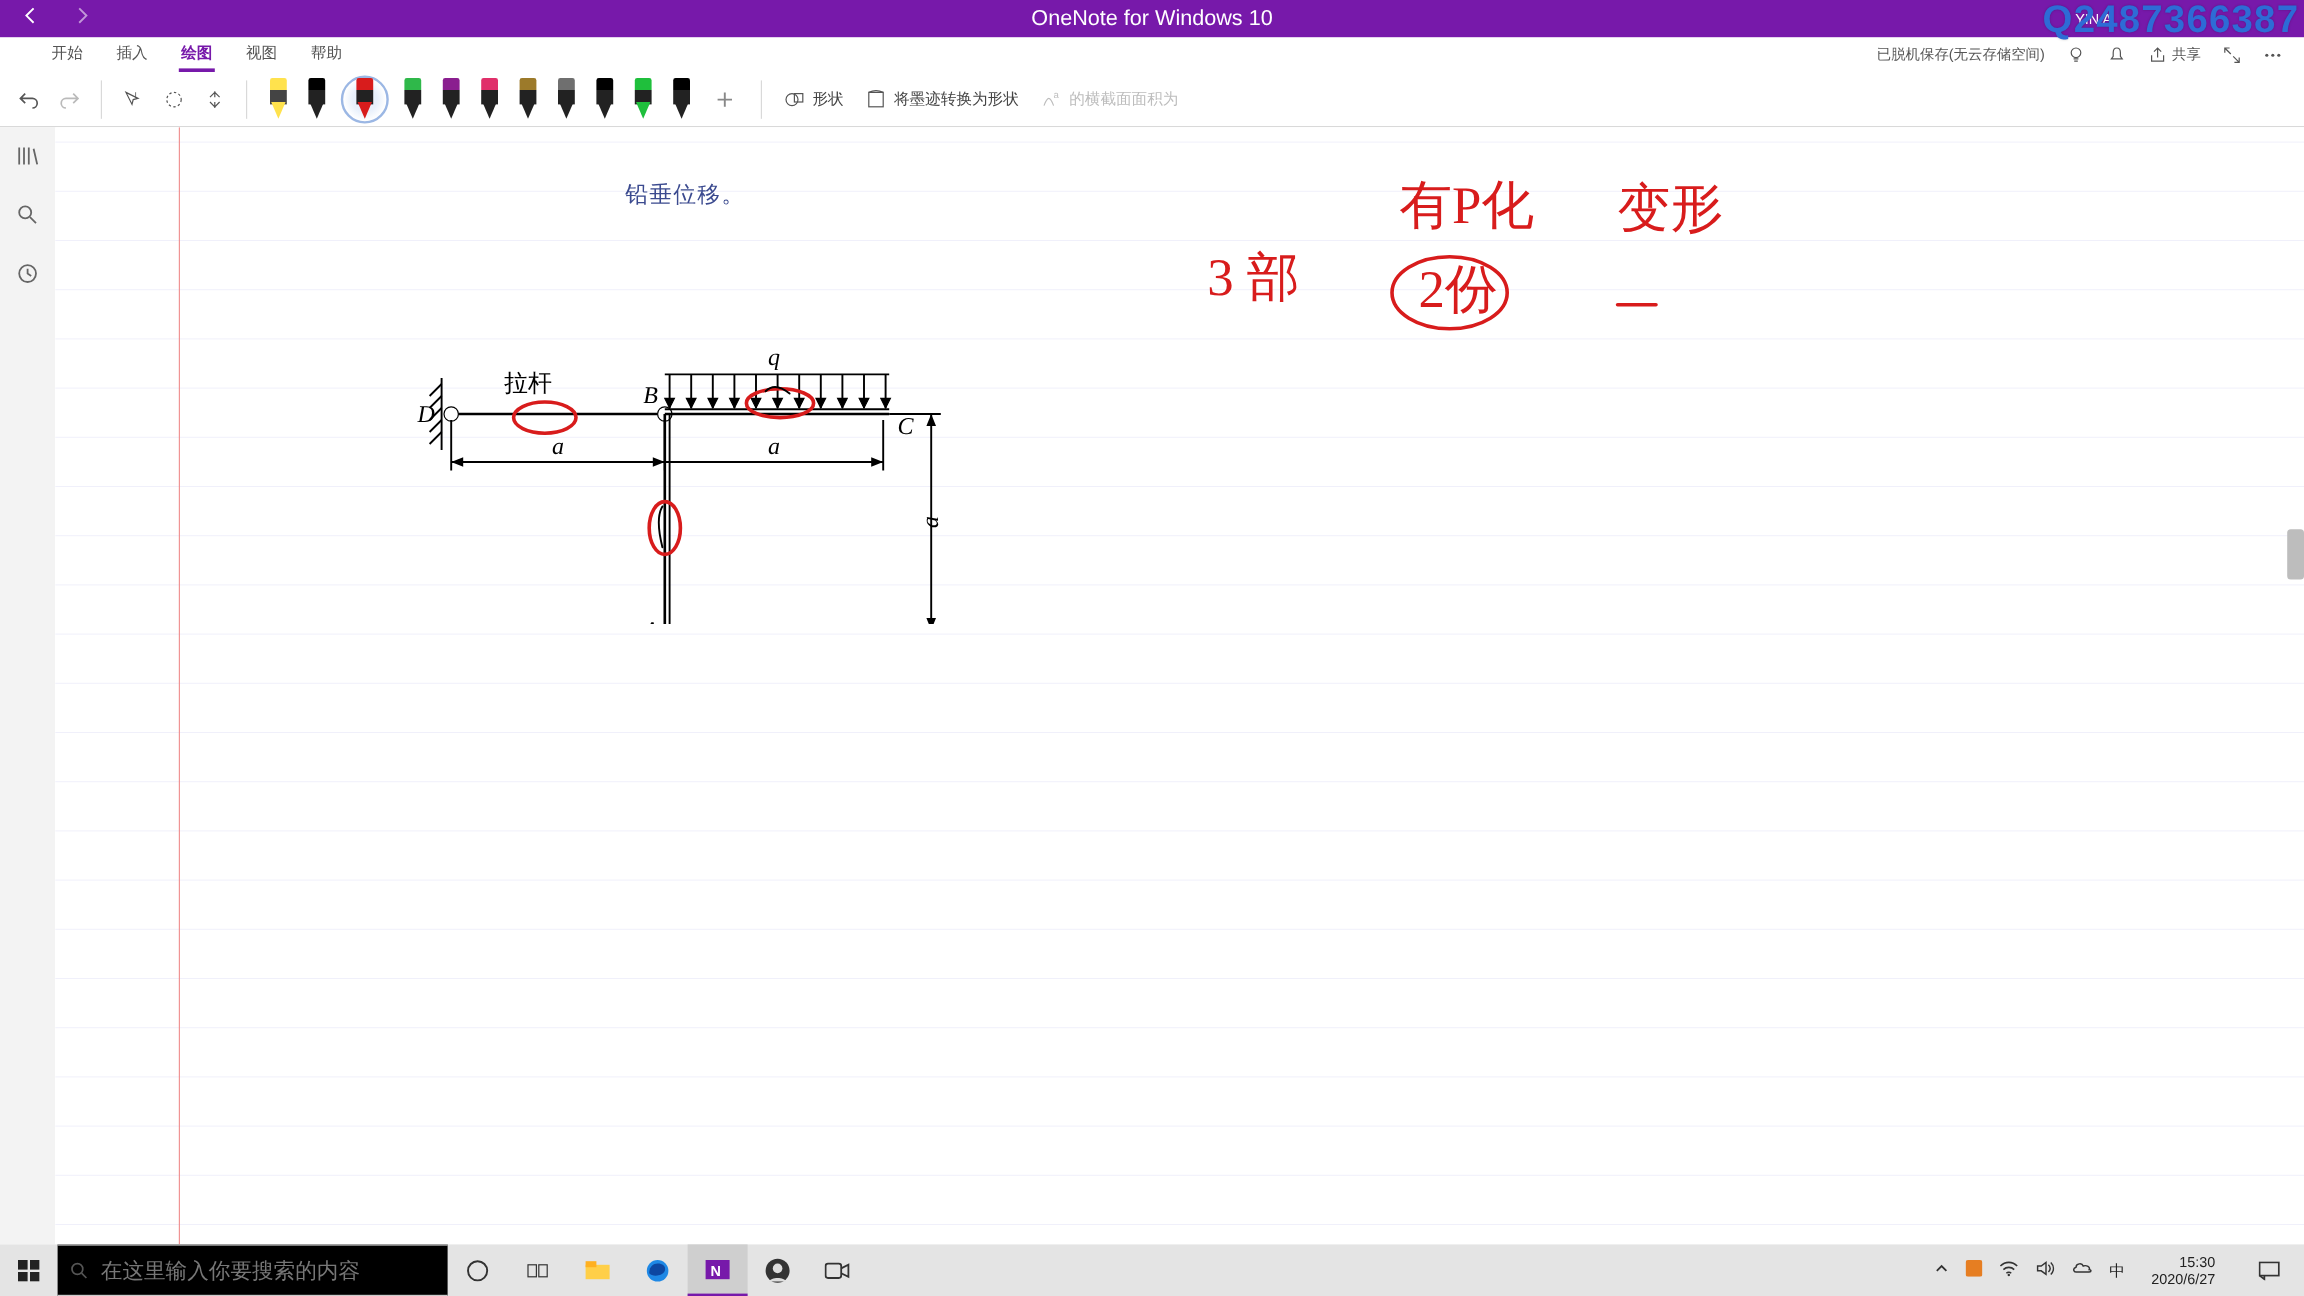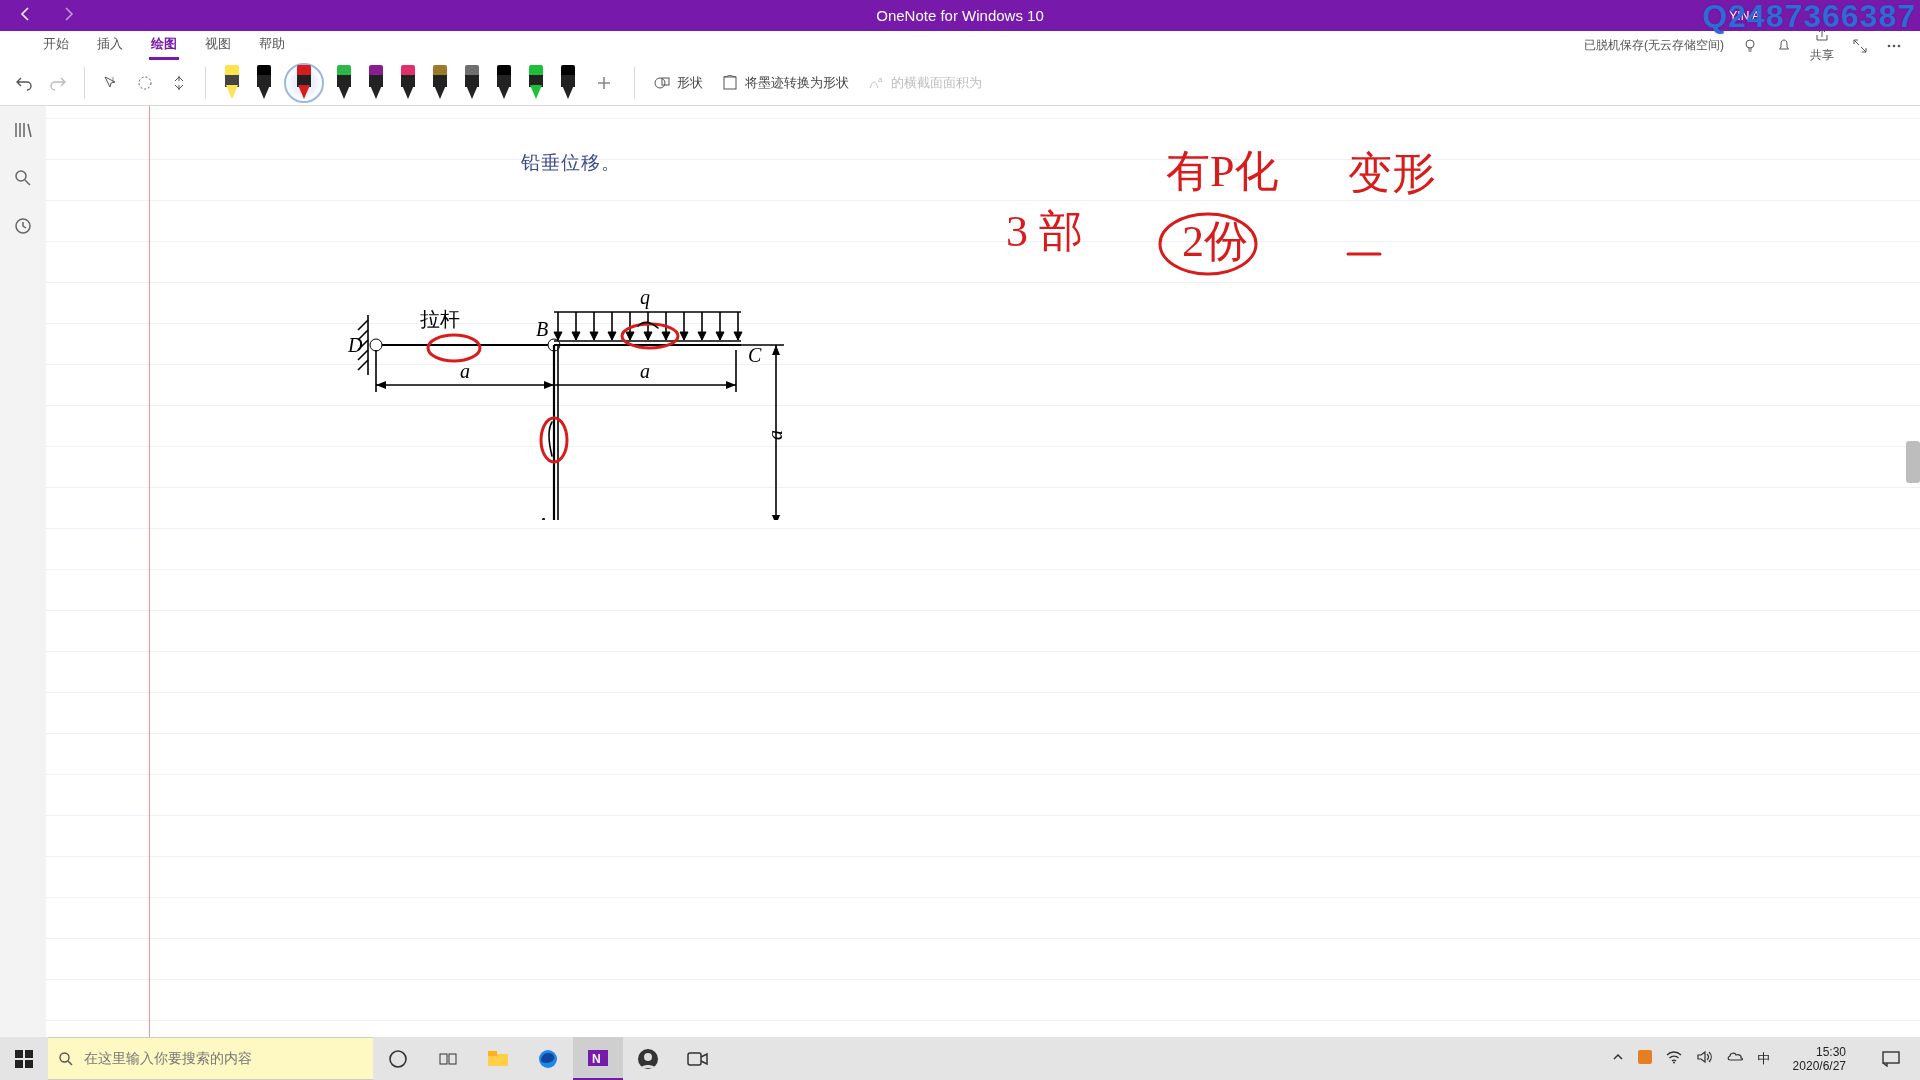--- a/index.html
+++ b/index.html
@@ -2,31 +2,31 @@
 <html><head>
 <meta charset="utf-8">
 <style>
 * { margin: 0; padding: 0; box-sizing: border-box; font-family: "Microsoft YaHei", "Segoe UI", sans-serif; }
 html, body { width: 1920px; height: 1080px; overflow: hidden; background: #fff; }
 
 
 .titlebar { height: 31px; background: #7719AA; display: flex; align-items: center; color: #fff; position: relative; }
 .titlebar .nav { display: flex; gap: 26px; padding-left: 18px; }
 .titlebar .nav svg { width: 16px; height: 16px; }
-.titlebar .title { position: absolute; left: 50%; transform: translateX(-50%); font-size: 15px; }
+.titlebar .title { position: absolute; left: 50%; transform: translateX(-50%); font-size: 18px; }
 .titlebar .user { margin-left: auto; padding-right: 160px; font-size: 12px; }
 .watermark { position: absolute; right: 4px; top: -2px; font-size: 32px; font-weight: 700; color: #2e6bd6; letter-spacing: 1px; pointer-events: none; z-index: 500; text-shadow: 0 0 2px rgba(0,0,0,.25);}
 
 
 .menubar { height: 29px; display: flex; align-items: center; border-bottom: 0px solid #e1e1e1; }
 .menubar .tabs { display: flex; gap: 24px; padding-left: 16px; font-size: 13px; color: #555; margin-left: 25px; }
 .menubar .tabs .tab { padding: 4px 2px; cursor: pointer; }
 .menubar .tabs .tab.active { color: #7719AA; font-weight: 600; border-bottom: 3px solid #7719AA; }
 .menubar .right { margin-left: auto; display: flex; align-items: center; gap: 18px; padding-right: 18px; font-size: 12px; color: #555; }
-.menubar .right .iconbtn { display: flex; align-items: center; gap: 4px; cursor: pointer; flex-direction: column; }
+.menubar .right .iconbtn { display: flex; align-items: center; gap: 4px; cursor: pointer; }
 .menubar .right svg { width: 16px; height: 16px; }
 
 
 .ribbon { height: 46px; border-bottom: 1px solid #d9d9d9; display: flex; align-items: center; padding: 0 10px; gap: 6px; }
 .ribbon .sep { width: 1px; height: 32px; background: #d9d9d9; margin: 0 6px; }
 .ribbon .rb-btn { width: 28px; height: 32px; display: flex; align-items: center; justify-content: center; cursor: pointer; }
 .ribbon svg { width: 18px; height: 18px; }
 .pen-row { display: flex; gap: 12px; align-items: center; padding: 0 4px; }
 .pen { width: 20px; height: 36px; position: relative; cursor: pointer; }
 .pen .cap { position: absolute; top: 0; left: 3px; width: 14px; height: 10px; border-radius: 2px 2px 0 0; }
@@ -62,21 +62,21 @@
 .ink { stroke:#d81c1c; stroke-width:3; fill:none; stroke-linecap:round; }
 
 
 .hand { position:absolute; left:930px; top:30px; }
 .hand svg{ }
 .hand text{ font-family:"KaiTi","STKaiti",cursive; fill:#d81c1c; font-size:44px; }
 
 
 .taskbar { position: absolute; left:0; right:0; bottom:0; height: 43px; background: #e4e4e4; color:#222; display:flex; align-items:center; }
 .taskbar .start { width:48px; height:43px; display:flex; align-items:center; justify-content:center; }
-.taskbar .search { width:325px; height:43px; background:#fef9c3; display:flex; align-items:center; padding:0 10px; gap:10px; font-size:14px; color:#777; border-top:1px solid #ccc;border-bottom:1px solid #ccc;}
+.taskbar .search { width:325px; height:43px; background:#000000; display:flex; align-items:center; padding:0 10px; gap:10px; font-size:18px; color:#777; border-top:1px solid #ccc;border-bottom:1px solid #ccc;}
 .taskbar .tbicons { display:flex; align-items:center; height:43px; }
 .taskbar .tbicons .ti { width:50px; height:43px; display:flex; align-items:center; justify-content:center; cursor:pointer; }
 .taskbar .tbicons .ti.active { background:#cfcfcf; border-bottom:2px solid #7719AA; }
 .taskbar .tray { margin-left:auto; display:flex; align-items:center; gap:14px; padding-right:6px; font-size:12px; }
 .taskbar .clock { text-align:right; line-height:14px; font-size:12px; padding:0 8px;}
 .taskbar .notif { width:46px; height:43px; display:flex; align-items:center; justify-content:center; }
 
 
 .scroll-nub{position:absolute; right:0; top:335px; width:14px; height:42px; background:#bdbdbd; border-radius:3px;}
 </style>

